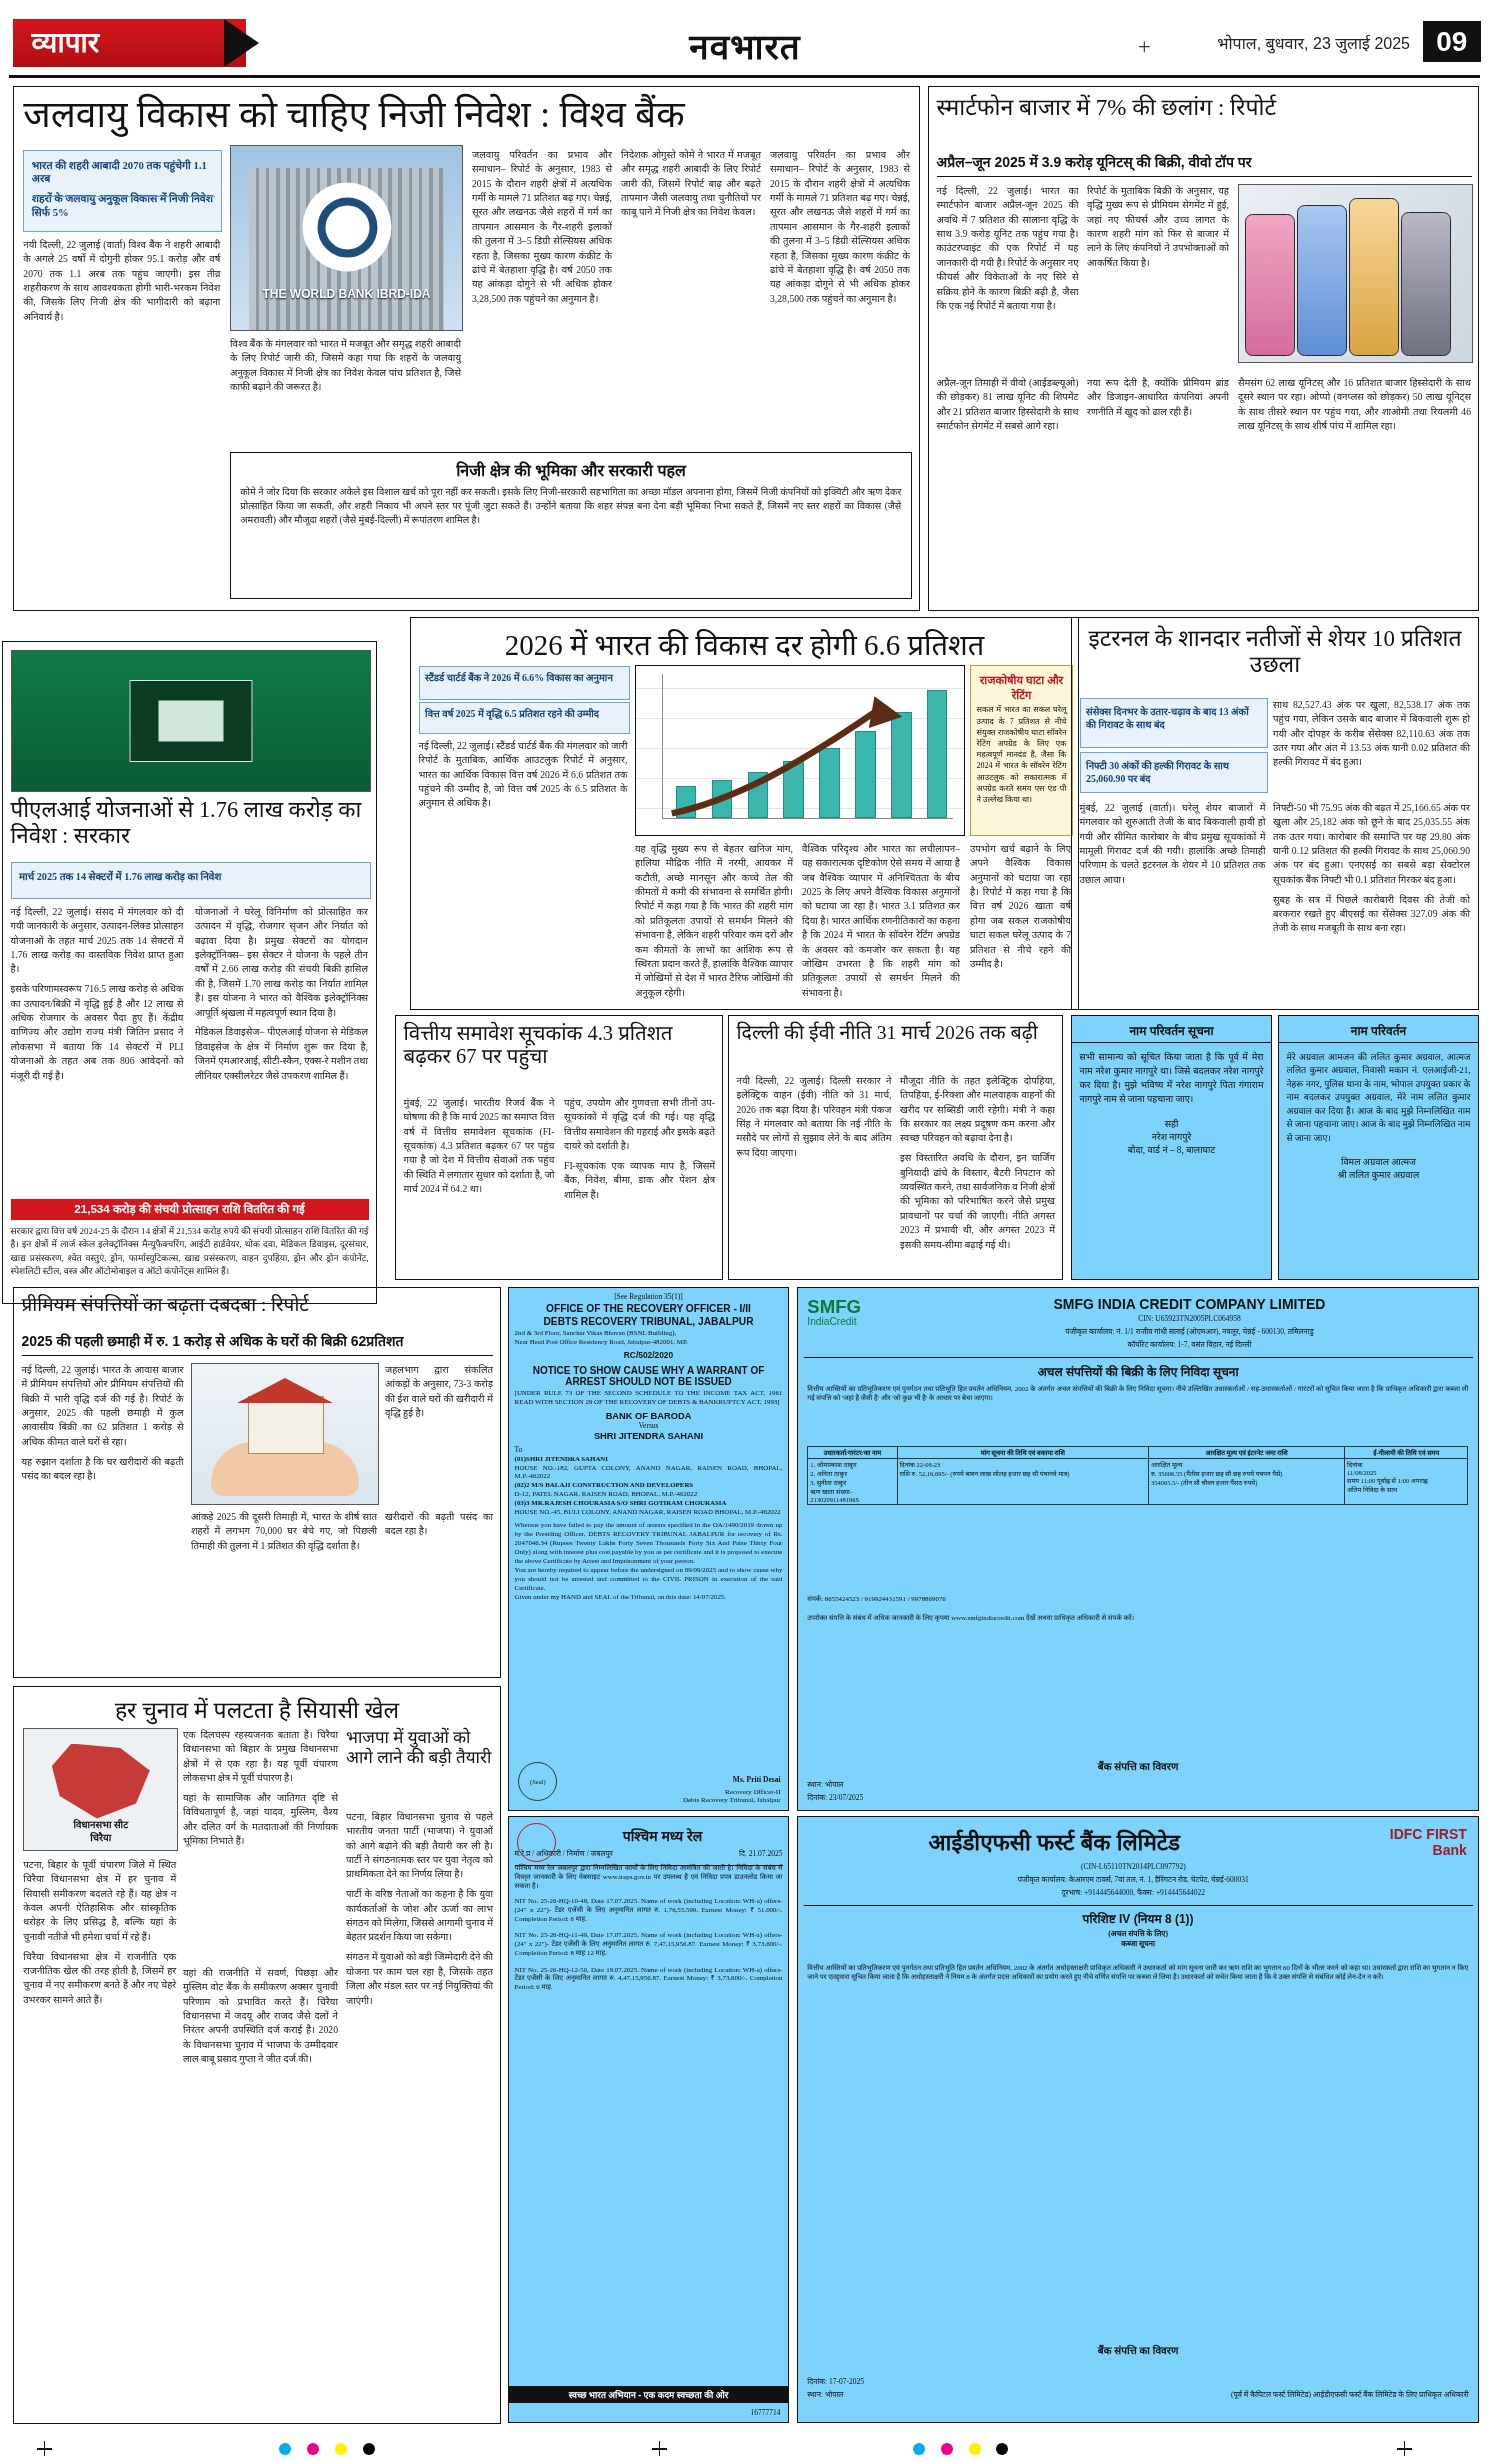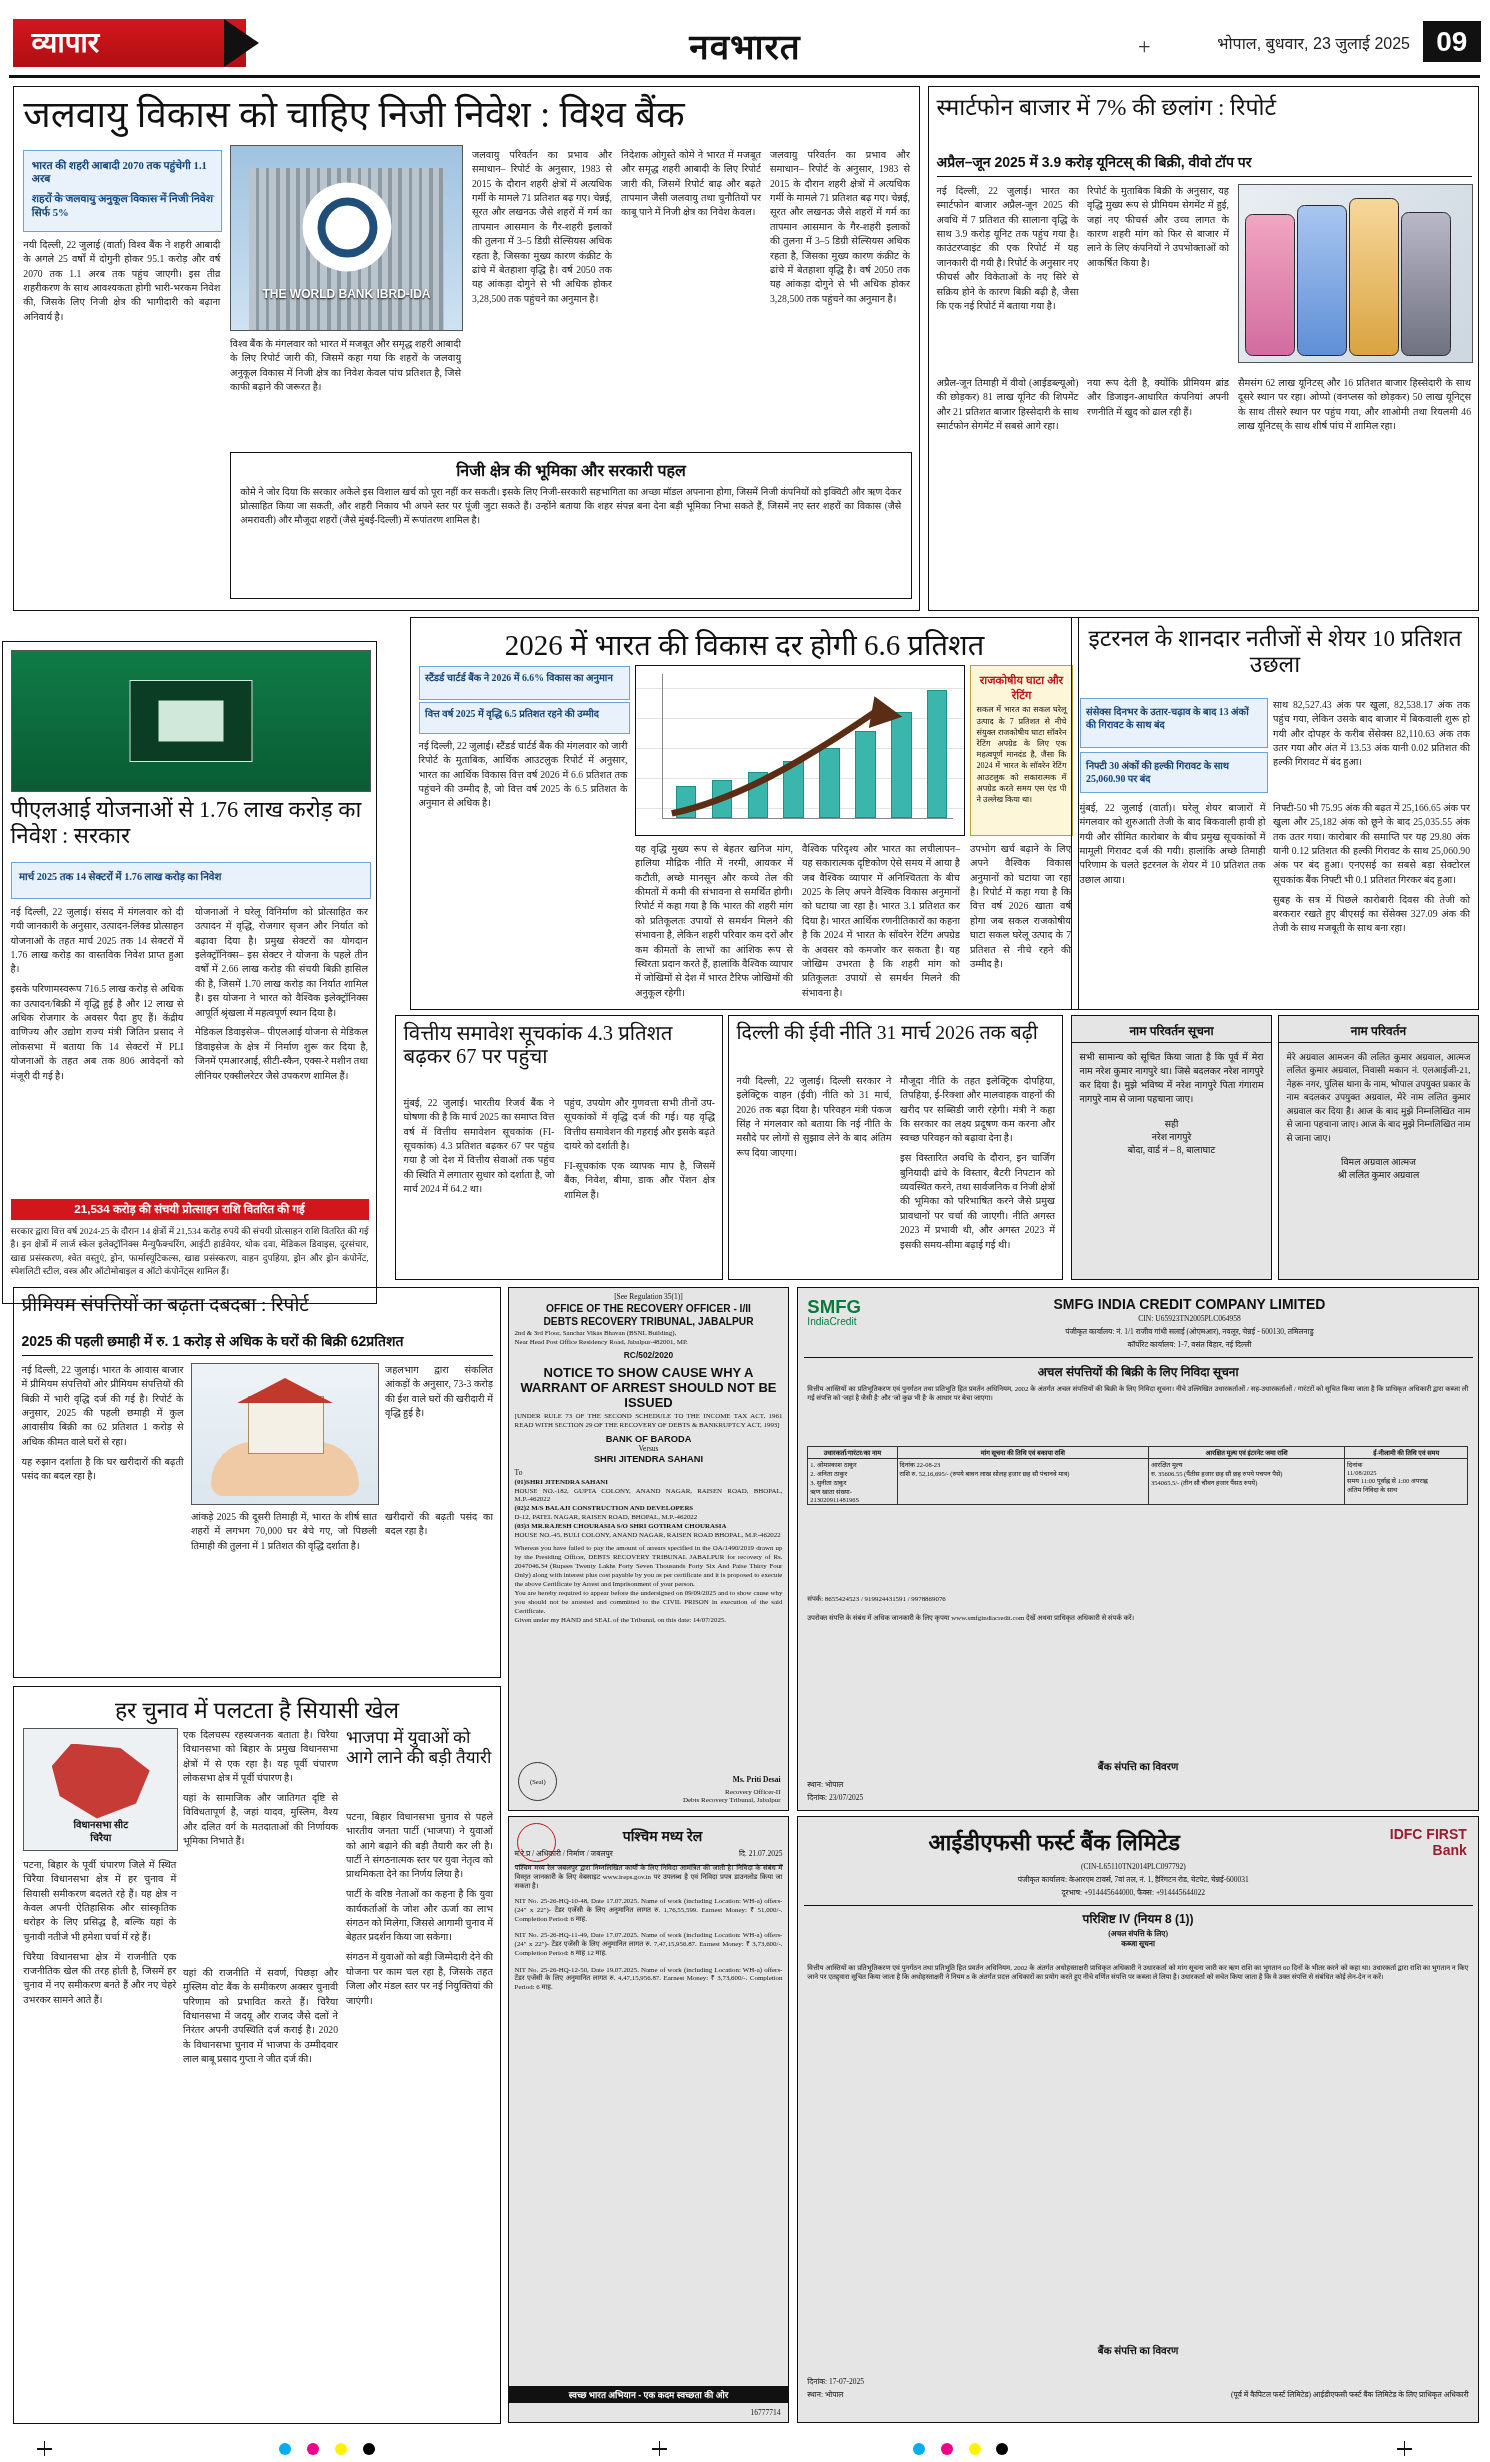--- a/index.html
+++ b/index.html
@@ -40,21 +40,21 @@
   .roof{position:absolute;left:24%;bottom:72%;width:52%;height:18%;background:#c0392b;clip-path:polygon(50% 0,100% 100%,0 100%);}
   .mapimg{position:absolute;inset:0;background:#eef1f3;}
   .mapshape{position:absolute;left:18%;top:12%;width:64%;height:62%;background:#c73b36;clip-path:polygon(20% 0,70% 6%,100% 36%,86% 80%,46% 100%,8% 70%,0 30%);}
   
   .chartbox{position:absolute;border:0.9px solid #111;background:#fff;}
   .bars{position:absolute;left:32px;bottom:17px;right:9.3px;top:15px;}
   .bar{position:absolute;bottom:0;width:18.6px;background:#3bb6ad;border:0.9px solid #1d8f88;}
   .gridline{position:absolute;left:0;right:0;height:0.9px;background:#e3e3e3;}
   .axis{position:absolute;background:#888;}
   
-  .ad{position:absolute;border:0.9px solid #111;background:#e5e5e5;}
+  .ad{position:absolute;border:0.9px solid #111;background:#7dd3fc;}
   .adtitle{font-family:"Liberation Sans",sans-serif;font-weight:bold;text-align:center;}
   .tiny{font-size:6.9px;line-height:1.3;text-align:justify;}
   .tiny2{font-size:7.5px;line-height:1.32;}
   table.t{border-collapse:collapse;width:100%;font-size:6.5px;}
   table.t td,table.t th{border:0.9px solid #333;padding:0.9px 1.9px;vertical-align:top;}
   .cmyk{position:absolute;left:0;bottom:3.7px;width:1490px;height:17px;}
   .dot{position:absolute;width:12px;height:12px;border-radius:50%;top:1.9px;}
   .regmark{position:absolute;width:15px;height:15px;top:0;}
   .regmark:before,.regmark:after{content:"";position:absolute;background:#111;}
   .regmark:before{left:6.5px;top:0;width:1.9px;height:15px;}
@@ -335,21 +335,21 @@
     </div>
   </div>
 
   <div class="ad" style="left:508px;top:1287px;width:279px;height:522px;">
     <div class="center tiny2" style="padding:3.7px 5.6px 0;">[See Regulation 35(1)]</div>
     <div class="center adtitle" style="font-size:10.2px;padding:1.9px 3.7px;">OFFICE OF THE RECOVERY OFFICER - I/II</div>
     <div class="center adtitle" style="font-size:10.2px;padding:0 3.7px 1.9px;">DEBTS RECOVERY TRIBUNAL, JABALPUR</div>
     <div class="center tiny" style="padding:0 5.6px;white-space:pre-line;">2nd &amp; 3rd Floor, Sanchar Vikas Bhavan (BSNL Building),
 Near Head Post Office Residency Road, Jabalpur-482001, MP.</div>
     <div class="center adtitle" style="font-size:8.4px;padding:2.8px 0;">RC/502/2020</div>
-    <div class="center adtitle" style="font-size:13px;padding:1.9px 4.7px;">NOTICE TO SHOW CAUSE WHY A WARRANT OF ARREST SHOULD NOT BE ISSUED</div>
+    <div class="center adtitle" style="font-size:10px;padding:1.9px 4.7px;">NOTICE TO SHOW CAUSE WHY A WARRANT OF ARREST SHOULD NOT BE ISSUED</div>
     <div class="center tiny" style="padding:0.9px 5.6px;">[UNDER RULE 73 OF THE SECOND SCHEDULE TO THE INCOME TAX ACT, 1961 READ WITH SECTION 29 OF THE RECOVERY OF DEBTS &amp; BANKRUPTCY ACT, 1993]</div>
     <div class="center adtitle" style="font-size:9.3px;padding:2.8px 0 0;">BANK OF BARODA</div>
     <div class="center tiny2">Versus</div>
     <div class="center adtitle" style="font-size:9.3px;padding:0 0 3.7px;">SHRI JITENDRA SAHANI</div>
     <div class="tiny2" style="padding:0 5.6px;">To</div>
     <div class="tiny" style="padding:0 5.6px;font-weight:bold;">(01)SHRI JITENDRA SAHANI</div>
     <div class="tiny" style="padding:0 5.6px;">HOUSE NO.-182, GUPTA COLONY, ANAND NAGAR, RAISEN ROAD, BHOPAL, M.P.-462022</div>
     <div class="tiny" style="padding:0 5.6px;font-weight:bold;">(02)2 M/S BALAJI CONSTRUCTION AND DEVELOPERS</div>
     <div class="tiny" style="padding:0 5.6px;">D-12, PATEL NAGAR, RAISEN ROAD, BHOPAL, M.P.-462022</div>
     <div class="tiny" style="padding:0 5.6px;font-weight:bold;">(03)3 MR.RAJESH CHOURASIA S/O SHRI GOTIRAM CHOURASIA</div>

